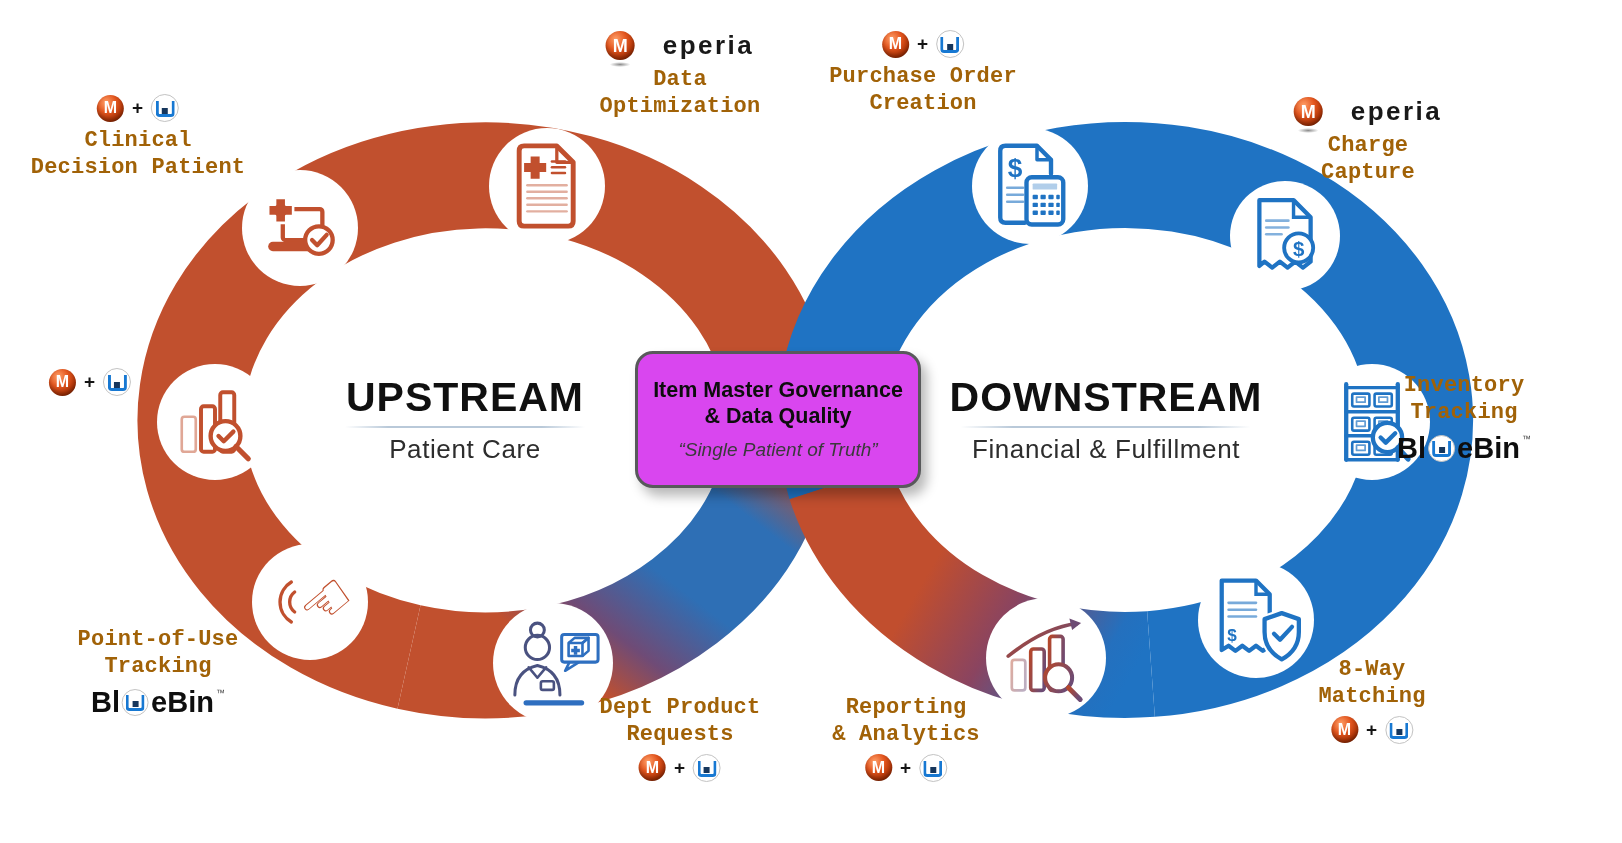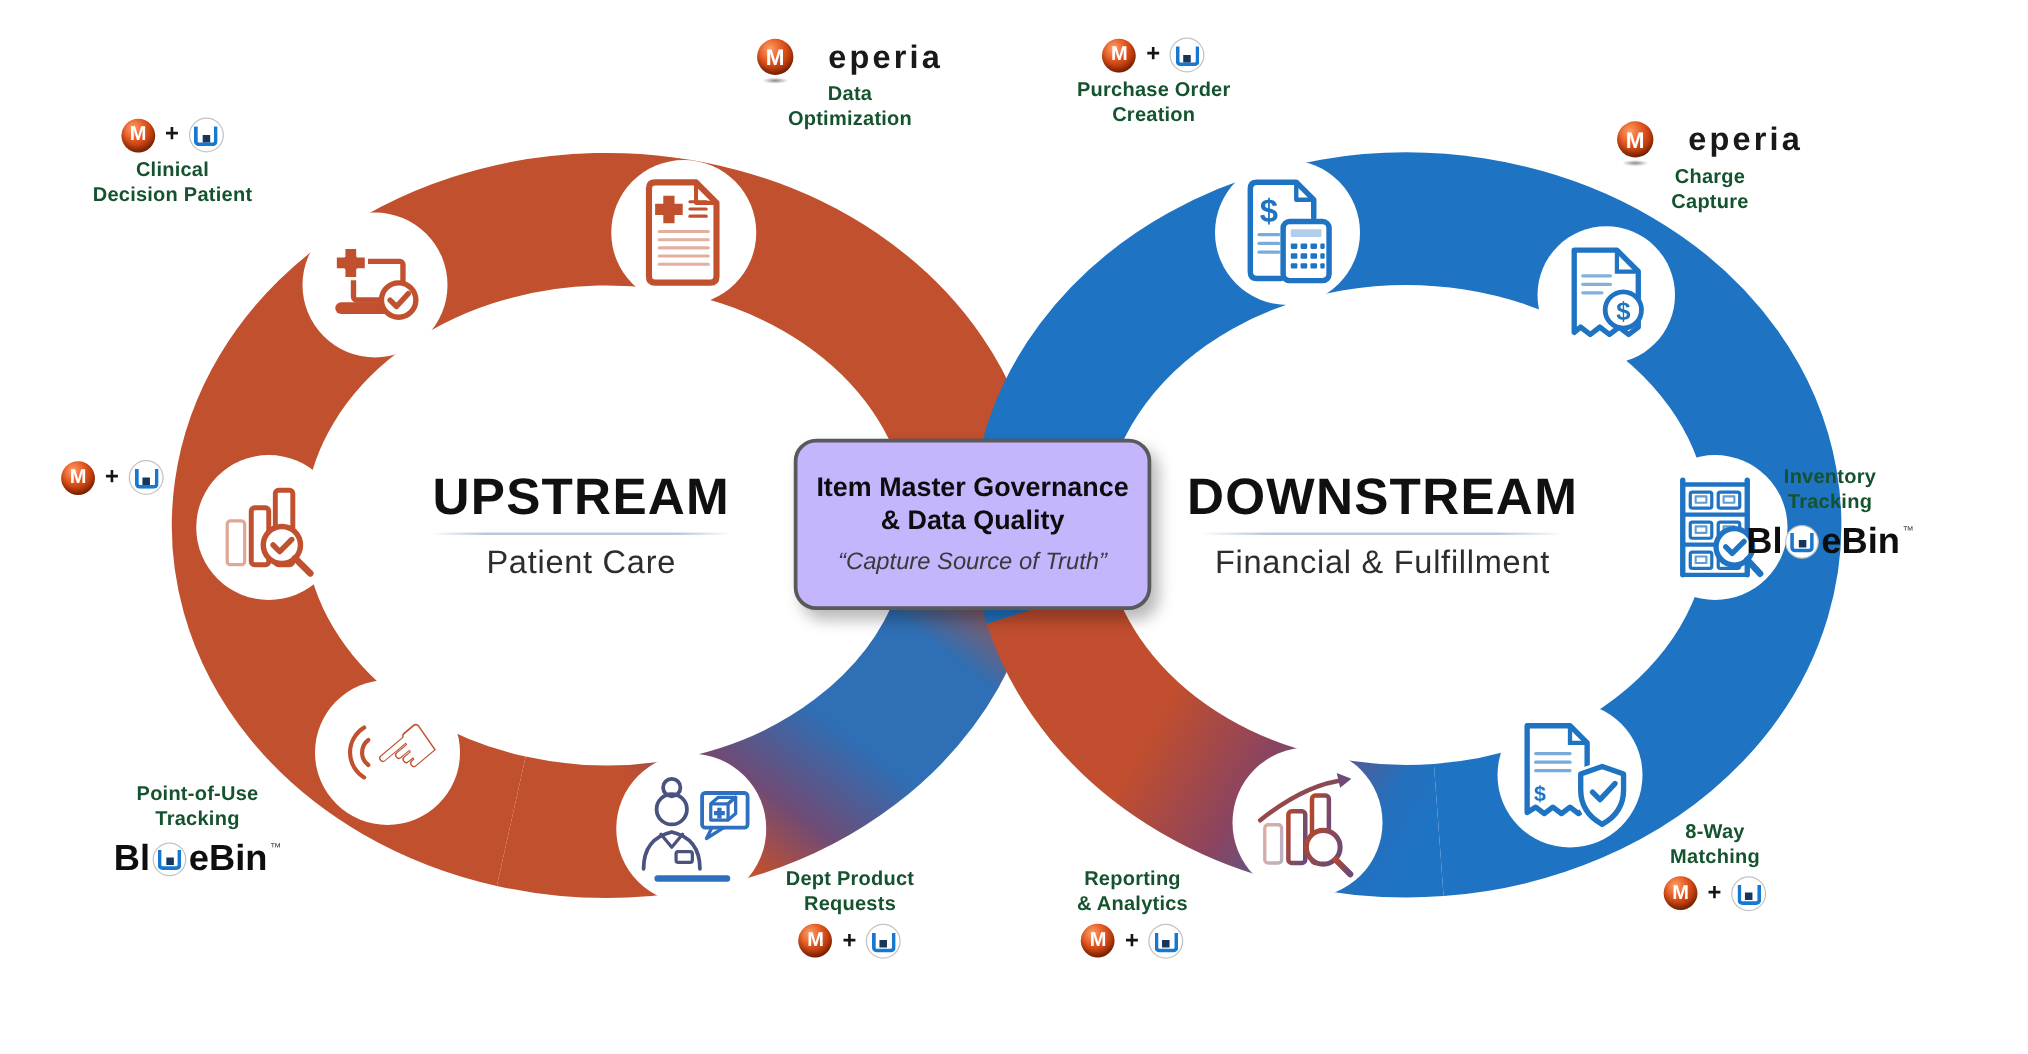--- a/index.html
+++ b/index.html
@@ -3,21 +3,21 @@
 <meta charset="utf-8">
 <style>
   html,body{margin:0;padding:0;background:#ffffff;}
   .stage{
     position:relative;width:1622px;height:843px;overflow:hidden;background:#fff;
     font-family:"Liberation Sans", sans-serif;
   }
   .loops{position:absolute;left:0;top:0;z-index:0;}
   .badge{position:absolute;border-radius:50%;background:#fff;display:flex;align-items:center;justify-content:center;z-index:2;}
   .station{position:absolute;transform:translateX(-50%);display:flex;flex-direction:column;align-items:center;gap:5px;z-index:3;text-align:center;}
-  .label{font-size:16px;font-weight:700;color:#14532d;line-height:1.24;white-space:pre-line;letter-spacing:.2px;}
+  .label{font-size:22px;font-weight:700;color:#a16207;line-height:1.24;white-space:pre-line;letter-spacing:.2px;font-family:Liberation Mono, monospace;}
   
   .meperia{display:flex;align-items:center;gap:4px;}
   .msphere{width:29px;height:29px;border-radius:50%;position:relative;flex:0 0 auto;
     background:radial-gradient(circle at 35% 28%, #ff9e67 0%, #e2551e 38%, #aa3206 70%, #5e1800 100%);
     color:#fff;display:inline-flex;align-items:center;justify-content:center;
     font-weight:bold;font-size:18px;box-shadow:inset 0 -3px 4px rgba(0,0,0,.28), 0 0 0 1px rgba(255,255,255,.6);}
   .msphere.sm{width:27px;height:27px;font-size:16px;}
   .msphere b{line-height:1;}
   .msh{position:absolute;left:4px;bottom:-7px;width:21px;height:5px;border-radius:50%;
     background:radial-gradient(ellipse at center, rgba(0,0,0,.45), rgba(0,0,0,0) 70%);}
@@ -33,21 +33,21 @@
   .bluebin{display:flex;align-items:center;gap:2px;}
   .bbt{font-size:29px;font-weight:700;color:#0e0e0e;letter-spacing:0;}
   .bbcircle.lg{width:27px;height:27px;}
   .tm{font-size:9px;color:#444;position:relative;top:-9px;}
   
   .looptitle{position:absolute;transform:translateX(-50%);display:flex;flex-direction:column;align-items:center;z-index:3;}
   .bigtitle{font-size:41px;font-weight:800;letter-spacing:1px;color:#101010;}
   .divider{height:2px;margin-top:5px;background:linear-gradient(90deg,rgba(185,201,217,0),#b9c9d9 18%,#b9c9d9 82%,rgba(185,201,217,0));}
   .subtitle{font-size:26px;font-weight:400;color:#2d2d2d;letter-spacing:.6px;margin-top:6px;}
   
-  .centerbox{position:absolute;left:635px;top:351px;width:286px;height:137px;background:#c4b5fd;
+  .centerbox{position:absolute;left:635px;top:351px;width:286px;height:137px;background:#d946ef;
     border:3.5px solid #58595B;border-radius:18px;box-shadow:6px 8px 12px rgba(0,0,0,.28);
     display:flex;flex-direction:column;align-items:center;justify-content:center;gap:10px;z-index:5;box-sizing:border-box;}
   .boxtitle{font-size:21.5px;font-weight:700;color:#0d0d0d;text-align:center;line-height:1.2;white-space:pre-line;}
   .boxquote{font-size:19px;font-style:italic;font-weight:400;color:#3a3a3a;}
   
   .handwrap{display:flex;align-items:center;gap:2px;}
   .hand-glyph{font-size:58px;color:#C1502E;transform:rotate(-40deg);line-height:1;display:block;}
 </style>
 </head>
 <body>
@@ -425,16 +425,16 @@
 
   <div class="looptitle" style="left:1106px;top:374px">
     <div class="bigtitle">DOWNSTREAM</div>
     <div class="divider" style="width:290px"></div>
     <div class="subtitle">Financial &amp; Fulfillment</div>
   </div>
 
   <div class="centerbox">
     <div class="boxtitle">Item Master Governance
 &amp; Data Quality</div>
-    <div class="boxquote">“Capture Source of Truth”</div>
+    <div class="boxquote">“Single Patient of Truth”</div>
   </div>
 
 </div>
 
 </body></html>

